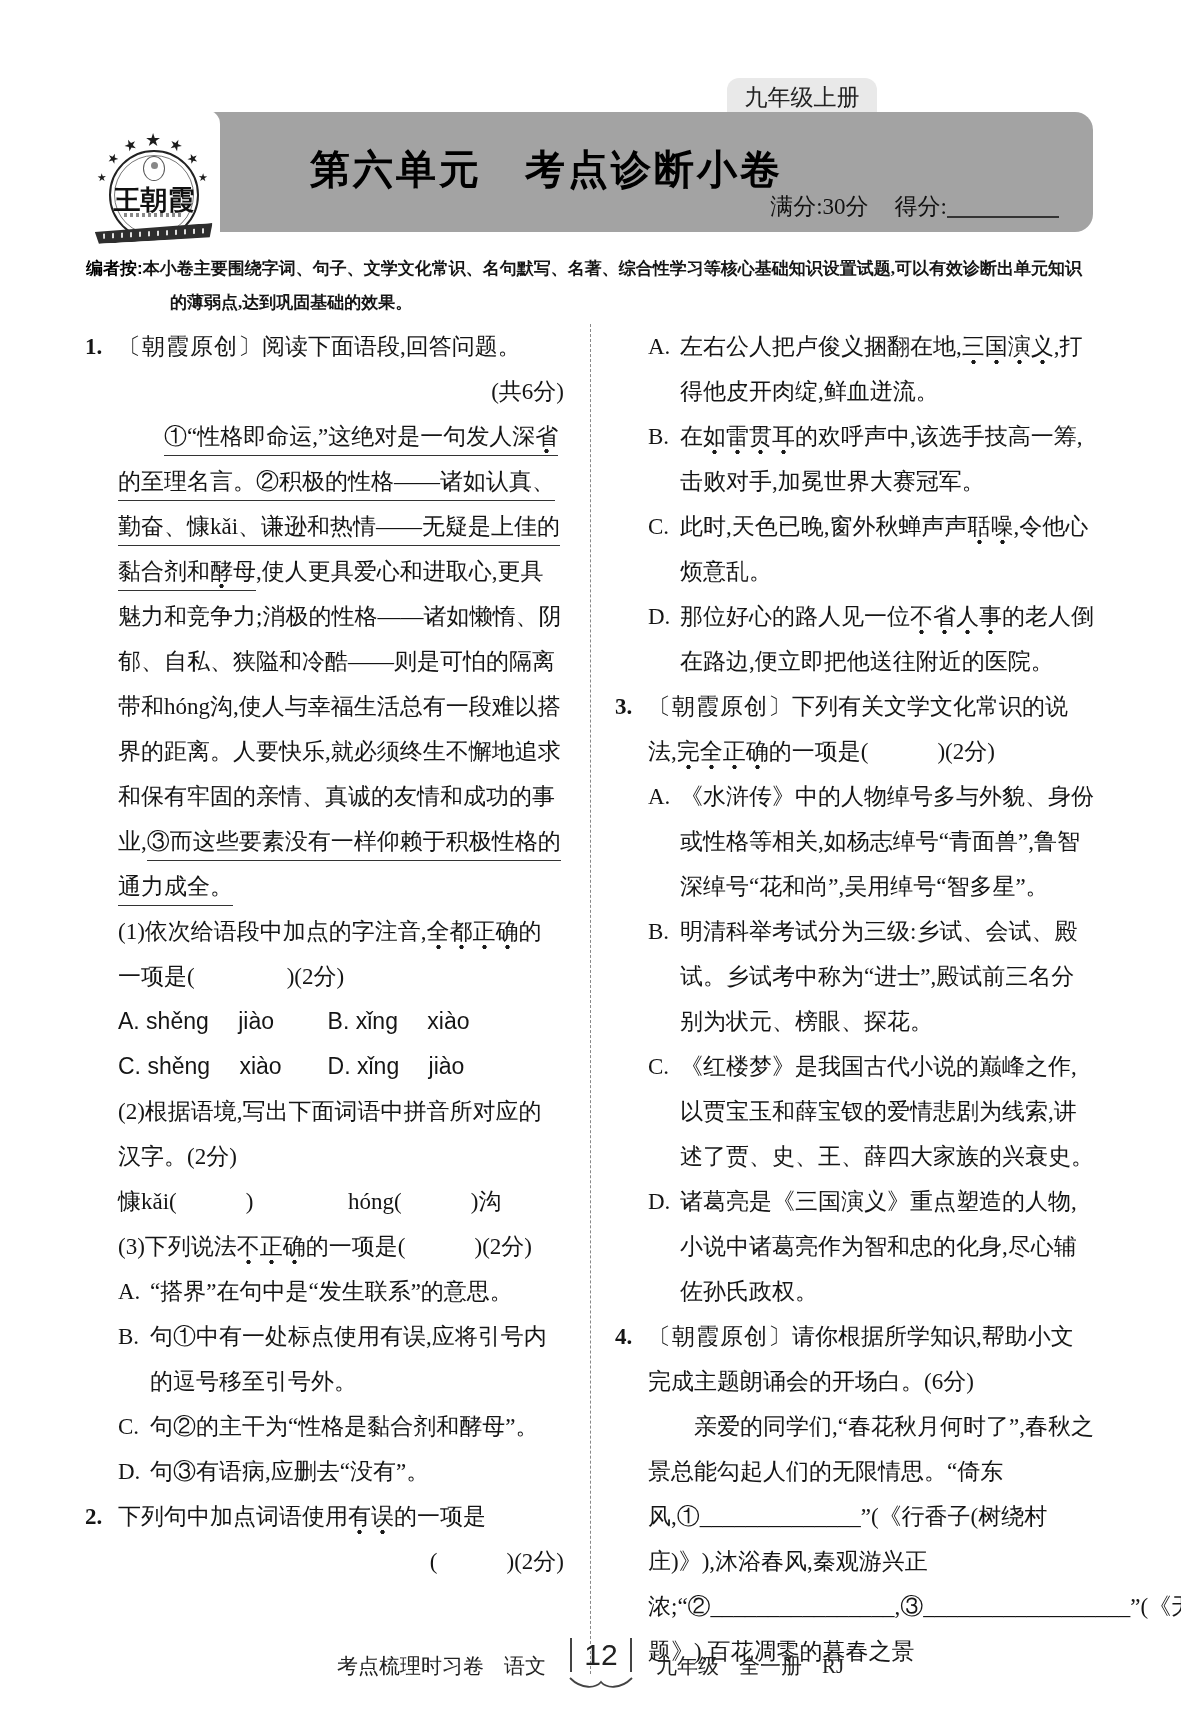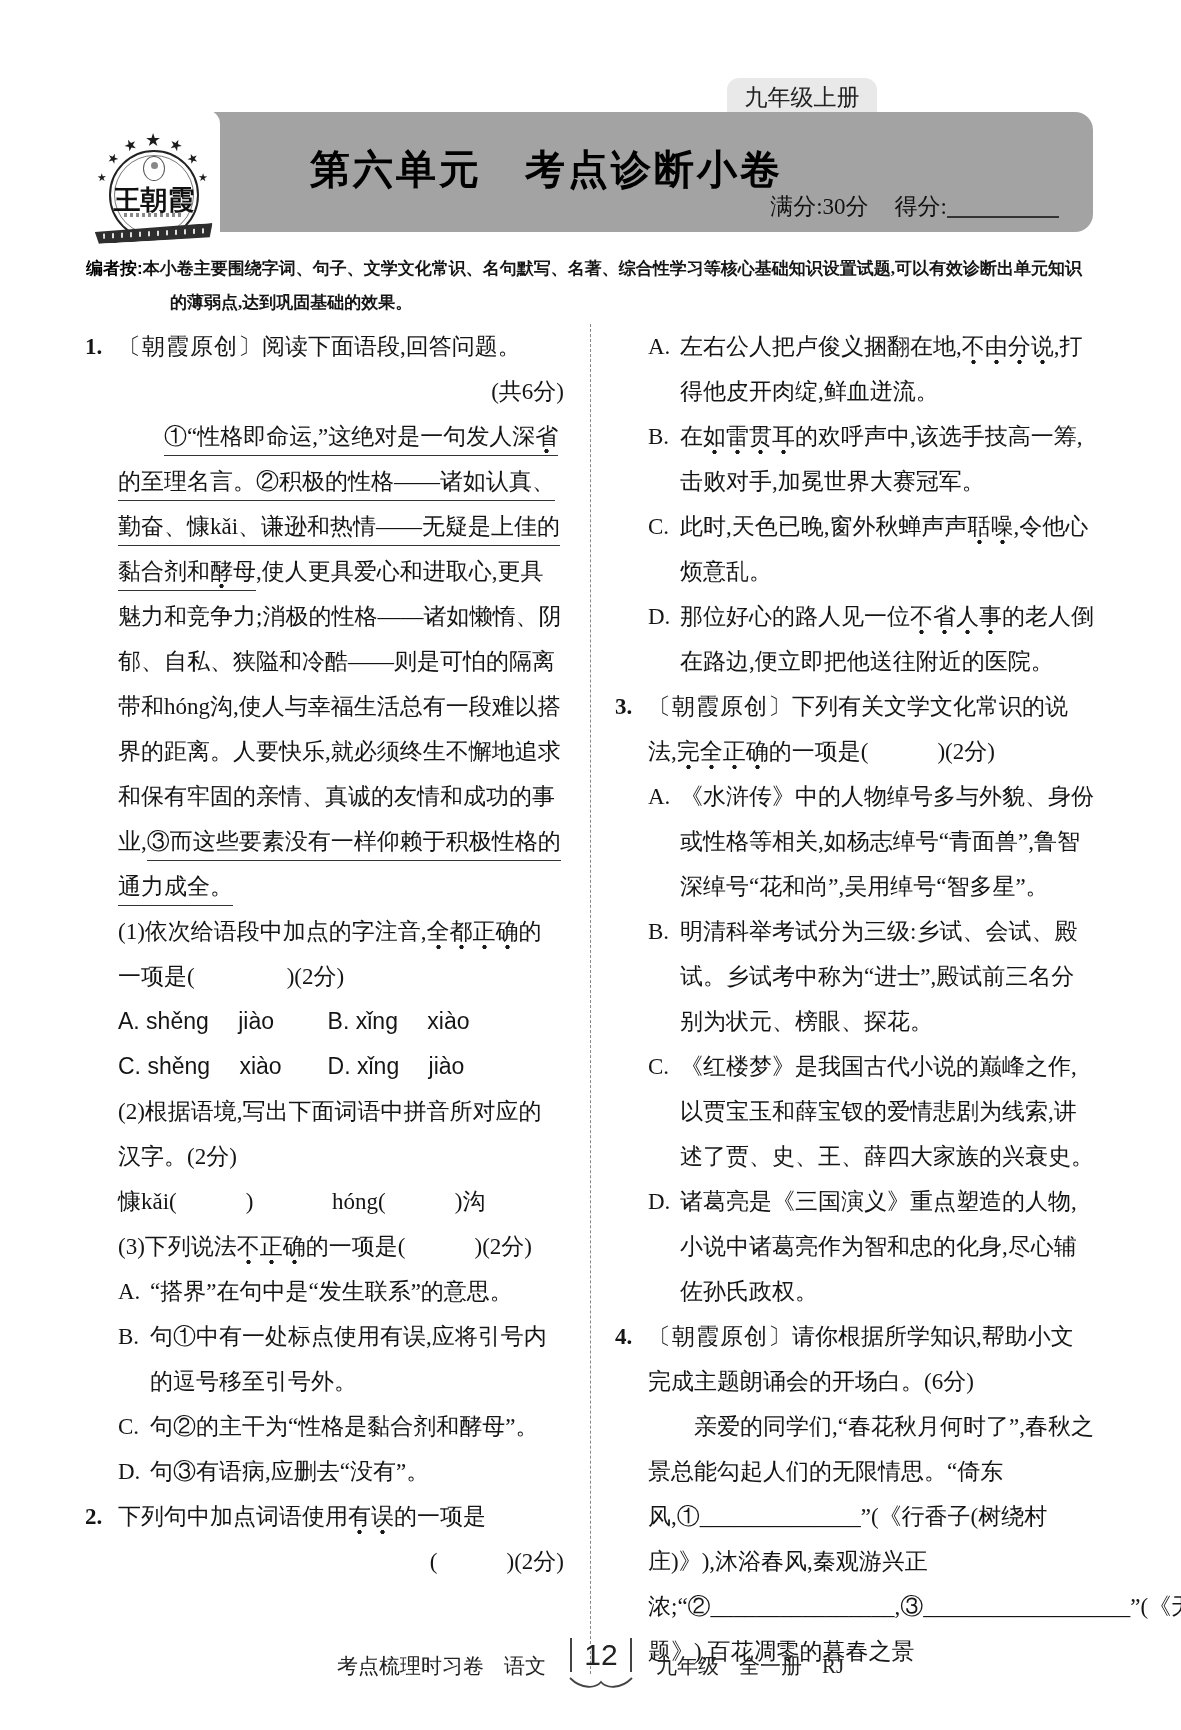--- a/index.html
+++ b/index.html
@@ -107,21 +107,21 @@
     background-image: radial-gradient(circle, #1a1a1a 1.9px, transparent 2.4px);
     background-size: 1em 6px; background-repeat: repeat-x; background-position: left bottom;
   }
   .u.dots { background-position: left calc(100% - 1px); }
 
   .opts2 { display: flex; }
   .opts2 .o1 { width: 47%; }
   .opts2 .o2 { width: 53%; }
   .pinyin { font-family: "Liberation Sans", "DejaVu Sans", sans-serif; font-size: 23px; }
 
-  .blank-row { display: flex; }
+  .blank-row { display: flex; gap: 16px; }
   .blank-row .b1 { width: 48%; }
 
   .opt { position: relative; padding-left: 32px; }
   .opt-label { position: absolute; left: 0; top: 0; }
 
   .q4-para { margin: 0; text-indent: 2em; }
 
   
   .footer {
     position: absolute; left: 0; top: 1638px; width: 100%;
@@ -217,21 +217,21 @@
         <span>下列句中加点词语使用</span><span class="dots">有误</span><span>的一项是</span>
         <div class="right-score">(　　　)(2分)</div>
       </div>
 
     </div>
 
     <div class="col-right">
 
       <div class="question">
         <div class="opt">
-          <span class="opt-label">A.</span><span>左右公人把卢俊义捆翻在地,</span><span class="dots">不由分说</span><span>,打得他皮开肉绽,鲜血迸流。</span>
+          <span class="opt-label">A.</span><span>左右公人把卢俊义捆翻在地,</span><span class="dots">三国演义</span><span>,打得他皮开肉绽,鲜血迸流。</span>
         </div>
         <div class="opt">
           <span class="opt-label">B.</span><span>在</span><span class="dots">如雷贯耳</span><span>的欢呼声中,该选手技高一筹,击败对手,加冕世界大赛冠军。</span>
         </div>
         <div class="opt">
           <span class="opt-label">C.</span><span>此时,天色已晚,窗外秋蝉声声</span><span class="dots">聒噪</span><span>,令他心烦意乱。</span>
         </div>
         <div class="opt">
           <span class="opt-label">D.</span><span>那位好心的路人见一位</span><span class="dots">不省人事</span><span>的老人倒在路边,便立即把他送往附近的医院。</span>
         </div>

